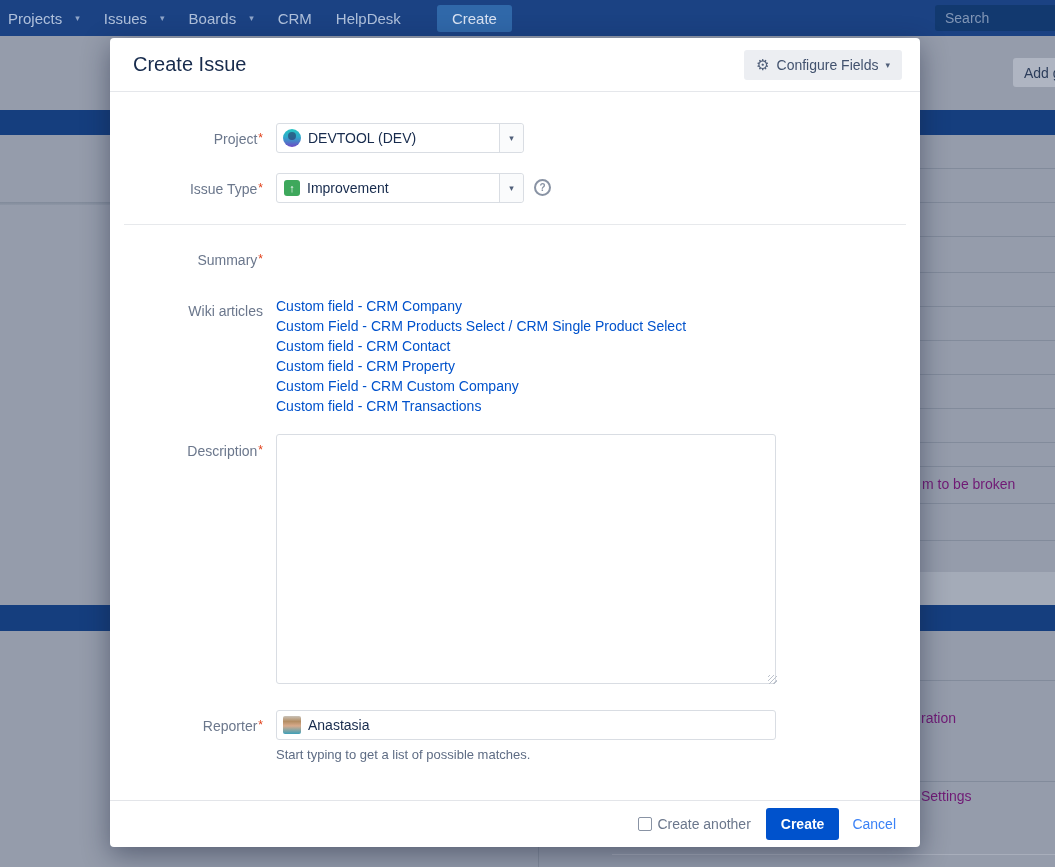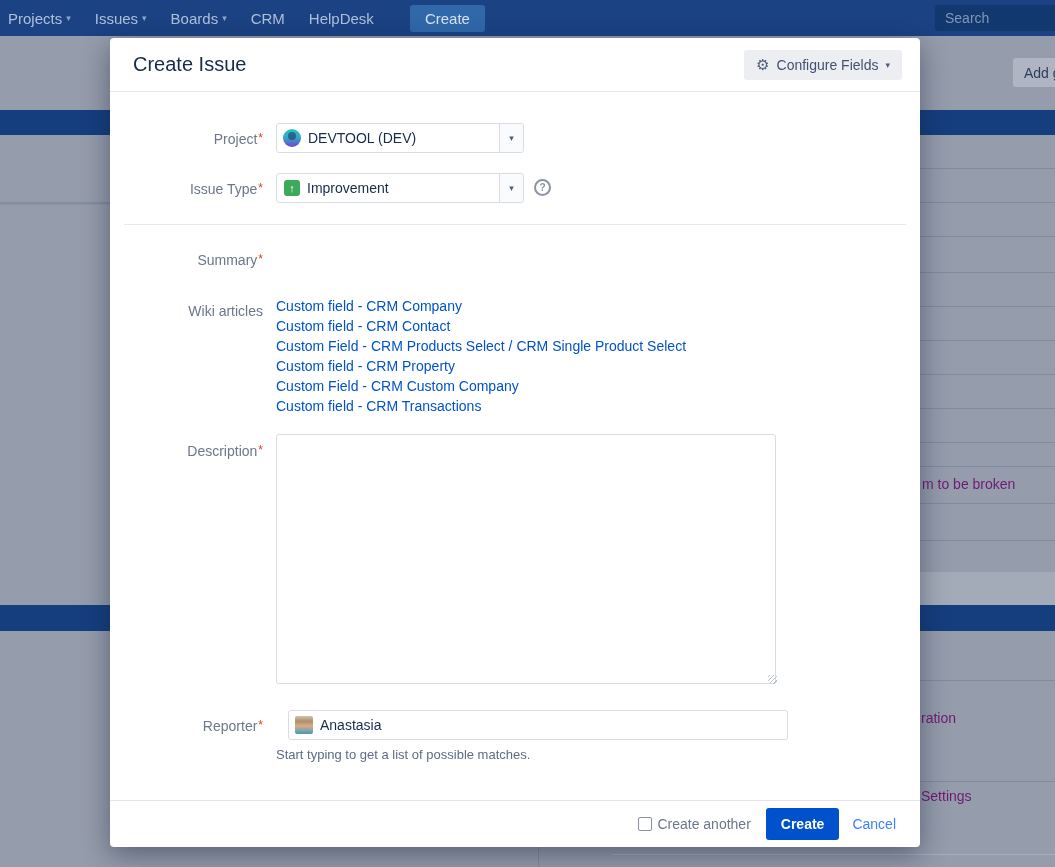--- a/index.html
+++ b/index.html
@@ -2,21 +2,21 @@
 <html><head>
 <meta charset="utf-8">
 <style>
   html,body{margin:0;padding:0;background:#30384a;}
   #screen{position:relative;width:1055px;height:867px;overflow:hidden;
     font-family:"Liberation Sans",sans-serif;background:#959CAB;}
 
   
   .nav{position:absolute;left:0;top:0;width:1055px;height:36px;background:#1B4283;
     display:flex;align-items:center;padding-left:8px;box-sizing:border-box;gap:24px;z-index:1;}
-  .nav-item{color:#AFC0DB;font-size:15px;display:flex;align-items:center;gap:4px;white-space:nowrap;}
+  .nav-item{color:#AFC0DB;font-size:15px;display:flex;align-items:center;gap:13px;white-space:nowrap;}
   .nav-chevron{font-size:9px;color:#8FA5C8;}
   .nav-create{background:#3068A9;color:#D8E2F2;font-size:15px;padding:5px 15px;border-radius:3px;margin-left:12px;}
   .nav-search{position:absolute;left:935px;top:5px;width:150px;height:26px;background:#12396F;
     border:none;border-radius:3px;color:#C3D2E8;font-size:14px;padding:0 10px;box-sizing:border-box;
     font-family:"Liberation Sans",sans-serif;}
   .nav-search::placeholder{color:#8196B6;}
 
   .blue-bar{position:absolute;left:0;width:1055px;background:#153E7E;z-index:0;}
   .bar1{top:110px;height:25px;}
   .bar2{top:605px;height:26px;}
@@ -71,21 +71,21 @@
   .wiki-row{font-size:14px;color:#0052CC;line-height:20px;cursor:pointer;white-space:nowrap;}
   .wiki-row .b{font-weight:normal;}
 
   .desc-ta{position:absolute;left:166px;top:396px;width:500px;height:250px;box-sizing:border-box;
     border:1px solid #D9DDE3;border-radius:3px;resize:none;font-family:"Liberation Sans",sans-serif;
     font-size:14px;padding:6px;outline:none;}
   .resize-grip{position:absolute;left:658px;top:637px;width:9px;height:9px;
     background:repeating-linear-gradient(-45deg,transparent 0 2px,#BCC2CC 2px 3px);}
 
   .reporter-field{position:absolute;left:166px;top:672px;width:500px;height:30px;box-sizing:border-box;
-    border:1px solid #D9DDE3;border-radius:3px;display:flex;align-items:center;background:#fff;margin-left:12px;}
+    border:1px solid #D9DDE3;border-radius:3px;display:flex;align-items:center;background:#fff;}
   .user-avatar{width:18px;height:18px;border-radius:2px;margin-left:6px;flex:none;
     background:linear-gradient(180deg,#C9C2B8 0%,#B48D63 30%,#D8AB8C 55%,#3E9FB8 100%);}
   .reporter-field .val{font-size:14px;color:#172B4D;margin-left:7px;}
   .hint{position:absolute;left:166px;top:709px;font-size:13px;color:#5E6C84;}
 
   .modal-footer{position:absolute;left:0;right:0;top:762px;height:47px;border-top:1px solid #E3E5E9;
     display:flex;align-items:center;justify-content:flex-end;padding-right:24px;box-sizing:border-box;}
   .cb{width:12px;height:12px;border:1px solid #8993A4;border-radius:2px;background:#fff;margin-right:5px;flex:none;cursor:pointer;}
   .cb-label{font-size:14px;color:#6B778C;}
   .create-btn{margin-left:15px;background:#0052CC;color:#fff;border:none;border-radius:3px;
@@ -179,22 +179,22 @@
     </div>
     <span class="help-icon" style="top:141px">?</span>
 
     <div class="divider"></div>
 
     <label class="flabel req" style="top:214px">Summary</label>
 
     <label class="flabel" style="top:265px">Wiki articles</label>
     <div class="wiki-list">
         <div class="wiki-row"><span class="b">Custom field</span><span> - CRM Company</span></div>
+        <div class="wiki-row"><span class="b">Custom Field</span><span> - CRM Products Select / CRM Single Product Select</span></div>
         <div class="wiki-row"><span class="b">Custom field</span><span> - CRM Contact</span></div>
-        <div class="wiki-row"><span class="b">Custom Field</span><span> - CRM Products Select / CRM Single Product Select</span></div>
         <div class="wiki-row"><span class="b">Custom field</span><span> - CRM Property</span></div>
         <div class="wiki-row"><span class="b">Custom Field</span><span> - CRM </span><span class="b">Custom</span><span> Company</span></div>
         <div class="wiki-row"><span class="b">Custom field</span><span> - CRM Transactions</span></div>
       </div>
 
     <label class="flabel req" style="top:405px">Description</label>
     <textarea class="desc-ta" style=""></textarea>
     <span class="resize-grip"></span>
 
     <label class="flabel req" style="top:680px">Reporter</label>

